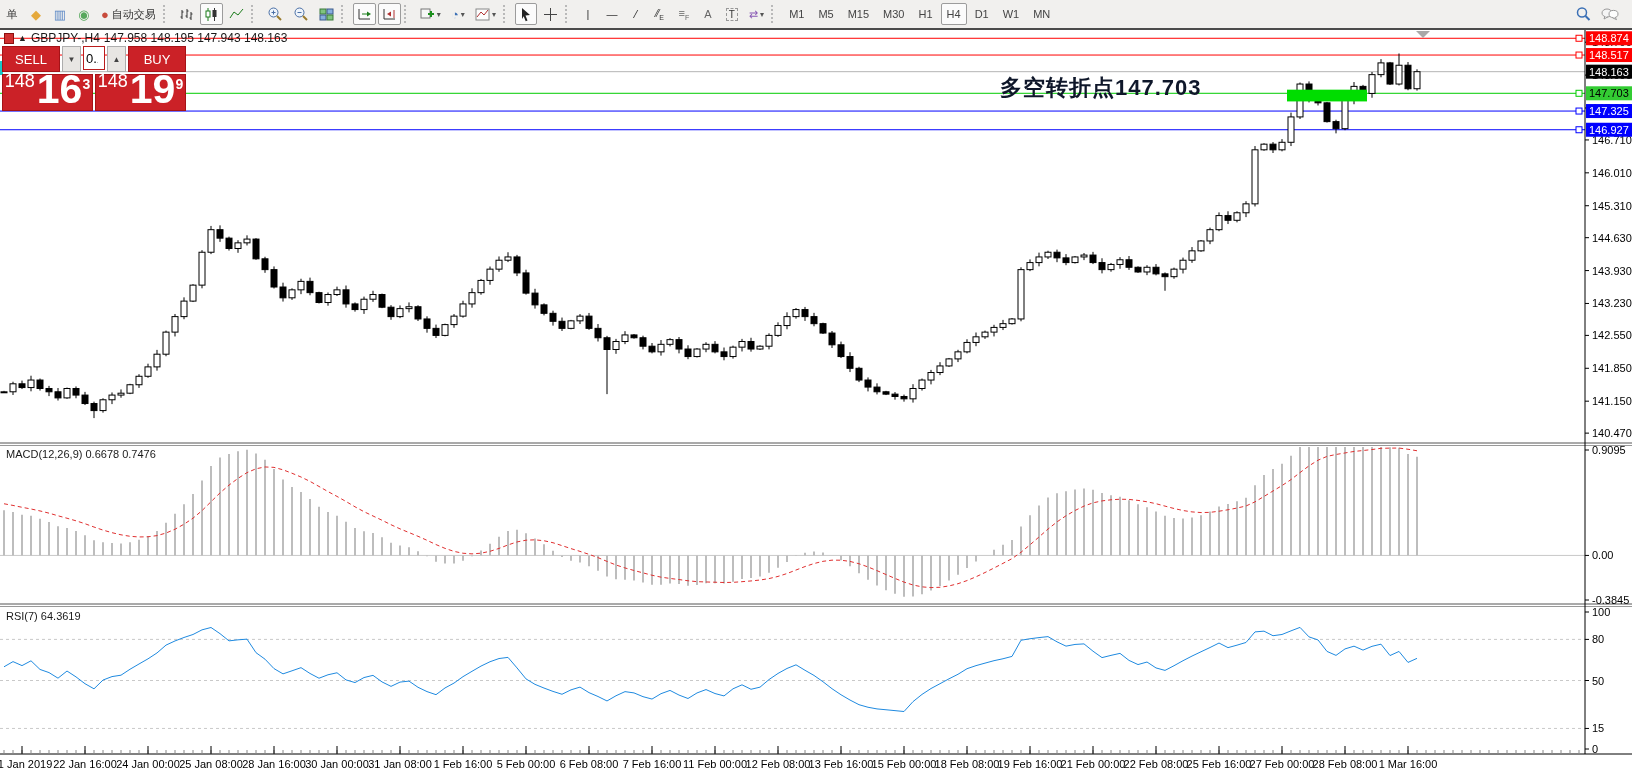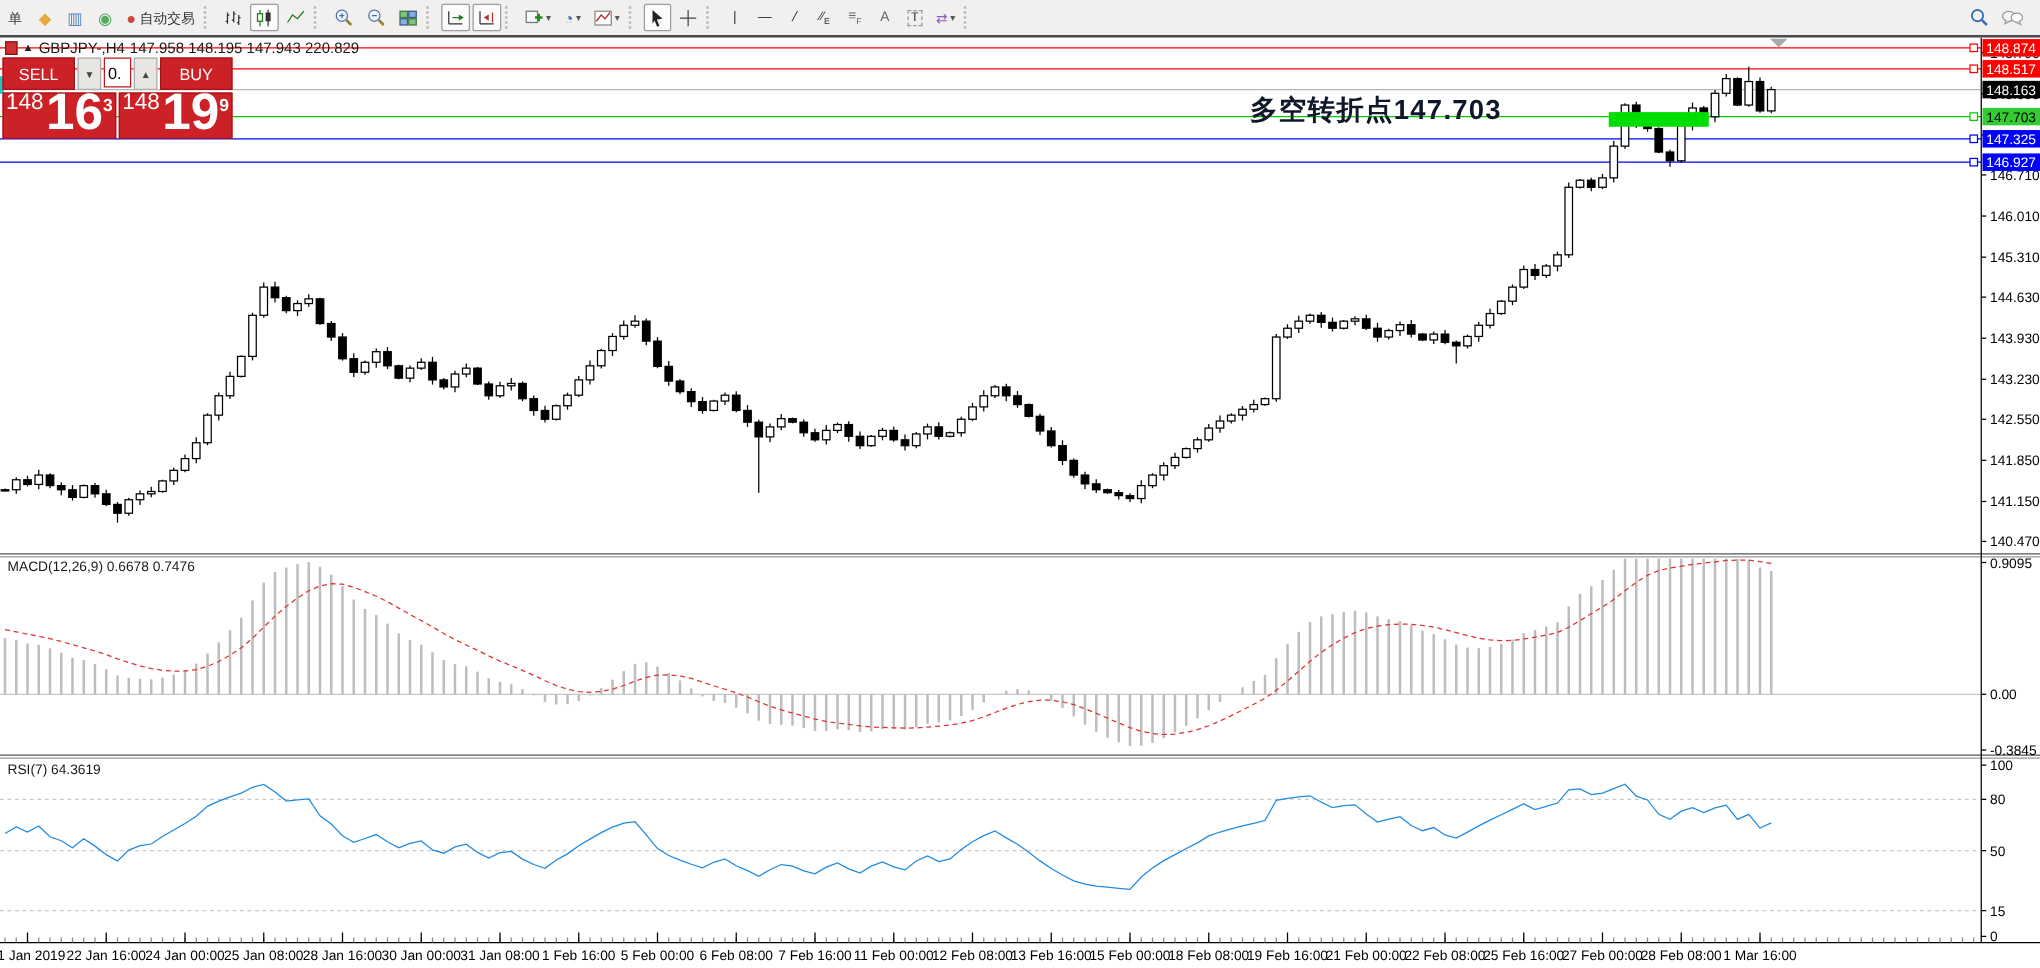--- a/index.html
+++ b/index.html
@@ -951,20 +951,31 @@
         <span style="color:#666;">A</span>
       </div>
     <div class="tb-btn">
         <span style="border:1px dashed #999;padding:0 2px;font-size:10px;">T</span>
       </div>
     <div class="tb-btn">
       <span style="color:#8a5ab5;">⇄</span>
       <span class="caret">▾</span>
     </div>
     <div class="grip"></div>
+    <div id="tf-group" style="display:flex;align-items:center;">
+        <div class="tb-btn tf-btn">M1</div>
+        <div class="tb-btn tf-btn">M5</div>
+        <div class="tb-btn tf-btn">M15</div>
+        <div class="tb-btn tf-btn">M30</div>
+        <div class="tb-btn tf-btn">H1</div>
+        <div class="tb-btn tf-btn pressed">H4</div>
+        <div class="tb-btn tf-btn">D1</div>
+        <div class="tb-btn tf-btn">W1</div>
+        <div class="tb-btn tf-btn">MN</div>
+      </div>
     <div class="tb-right">
       <div class="tb-btn">
         <svg width="16" height="16">
             <circle cx="7" cy="6.5" r="4.5" stroke="#3a6fb5" fill="none" stroke-width="1.5"></circle>
             <path d="M10.5 10l4 4" stroke="#3a6fb5" stroke-width="2"></path>
           </svg>
       </div>
       <div class="tb-btn">
         <svg width="18" height="15">
             <ellipse cx="6" cy="6" rx="5" ry="4" fill="#f5f5f5" stroke="#999"></ellipse>
@@ -973,21 +984,21 @@
             <path d="M14 10l1.5 2.6-4-1.8" fill="#fdfdfd" stroke="#999"></path>
           </svg>
       </div>
     </div>
   </div>
 
   <div class="chart-title">
     <span class="mini-candle"></span>
     <span class="collapse-tri">▲</span>
     <span>GBPJPY-,H4</span>
-    <span>147.958 148.195 147.943 220.829</span>
+    <span>147.958 148.195 147.943 148.163</span>
   </div>
 
   <div class="edge-mark"></div>
 
   <div class="trade-panel">
     <div class="tp-row1">
       <div class="tp-sell">
           <span>SELL</span>
         </div>
       <div class="tp-spin">

